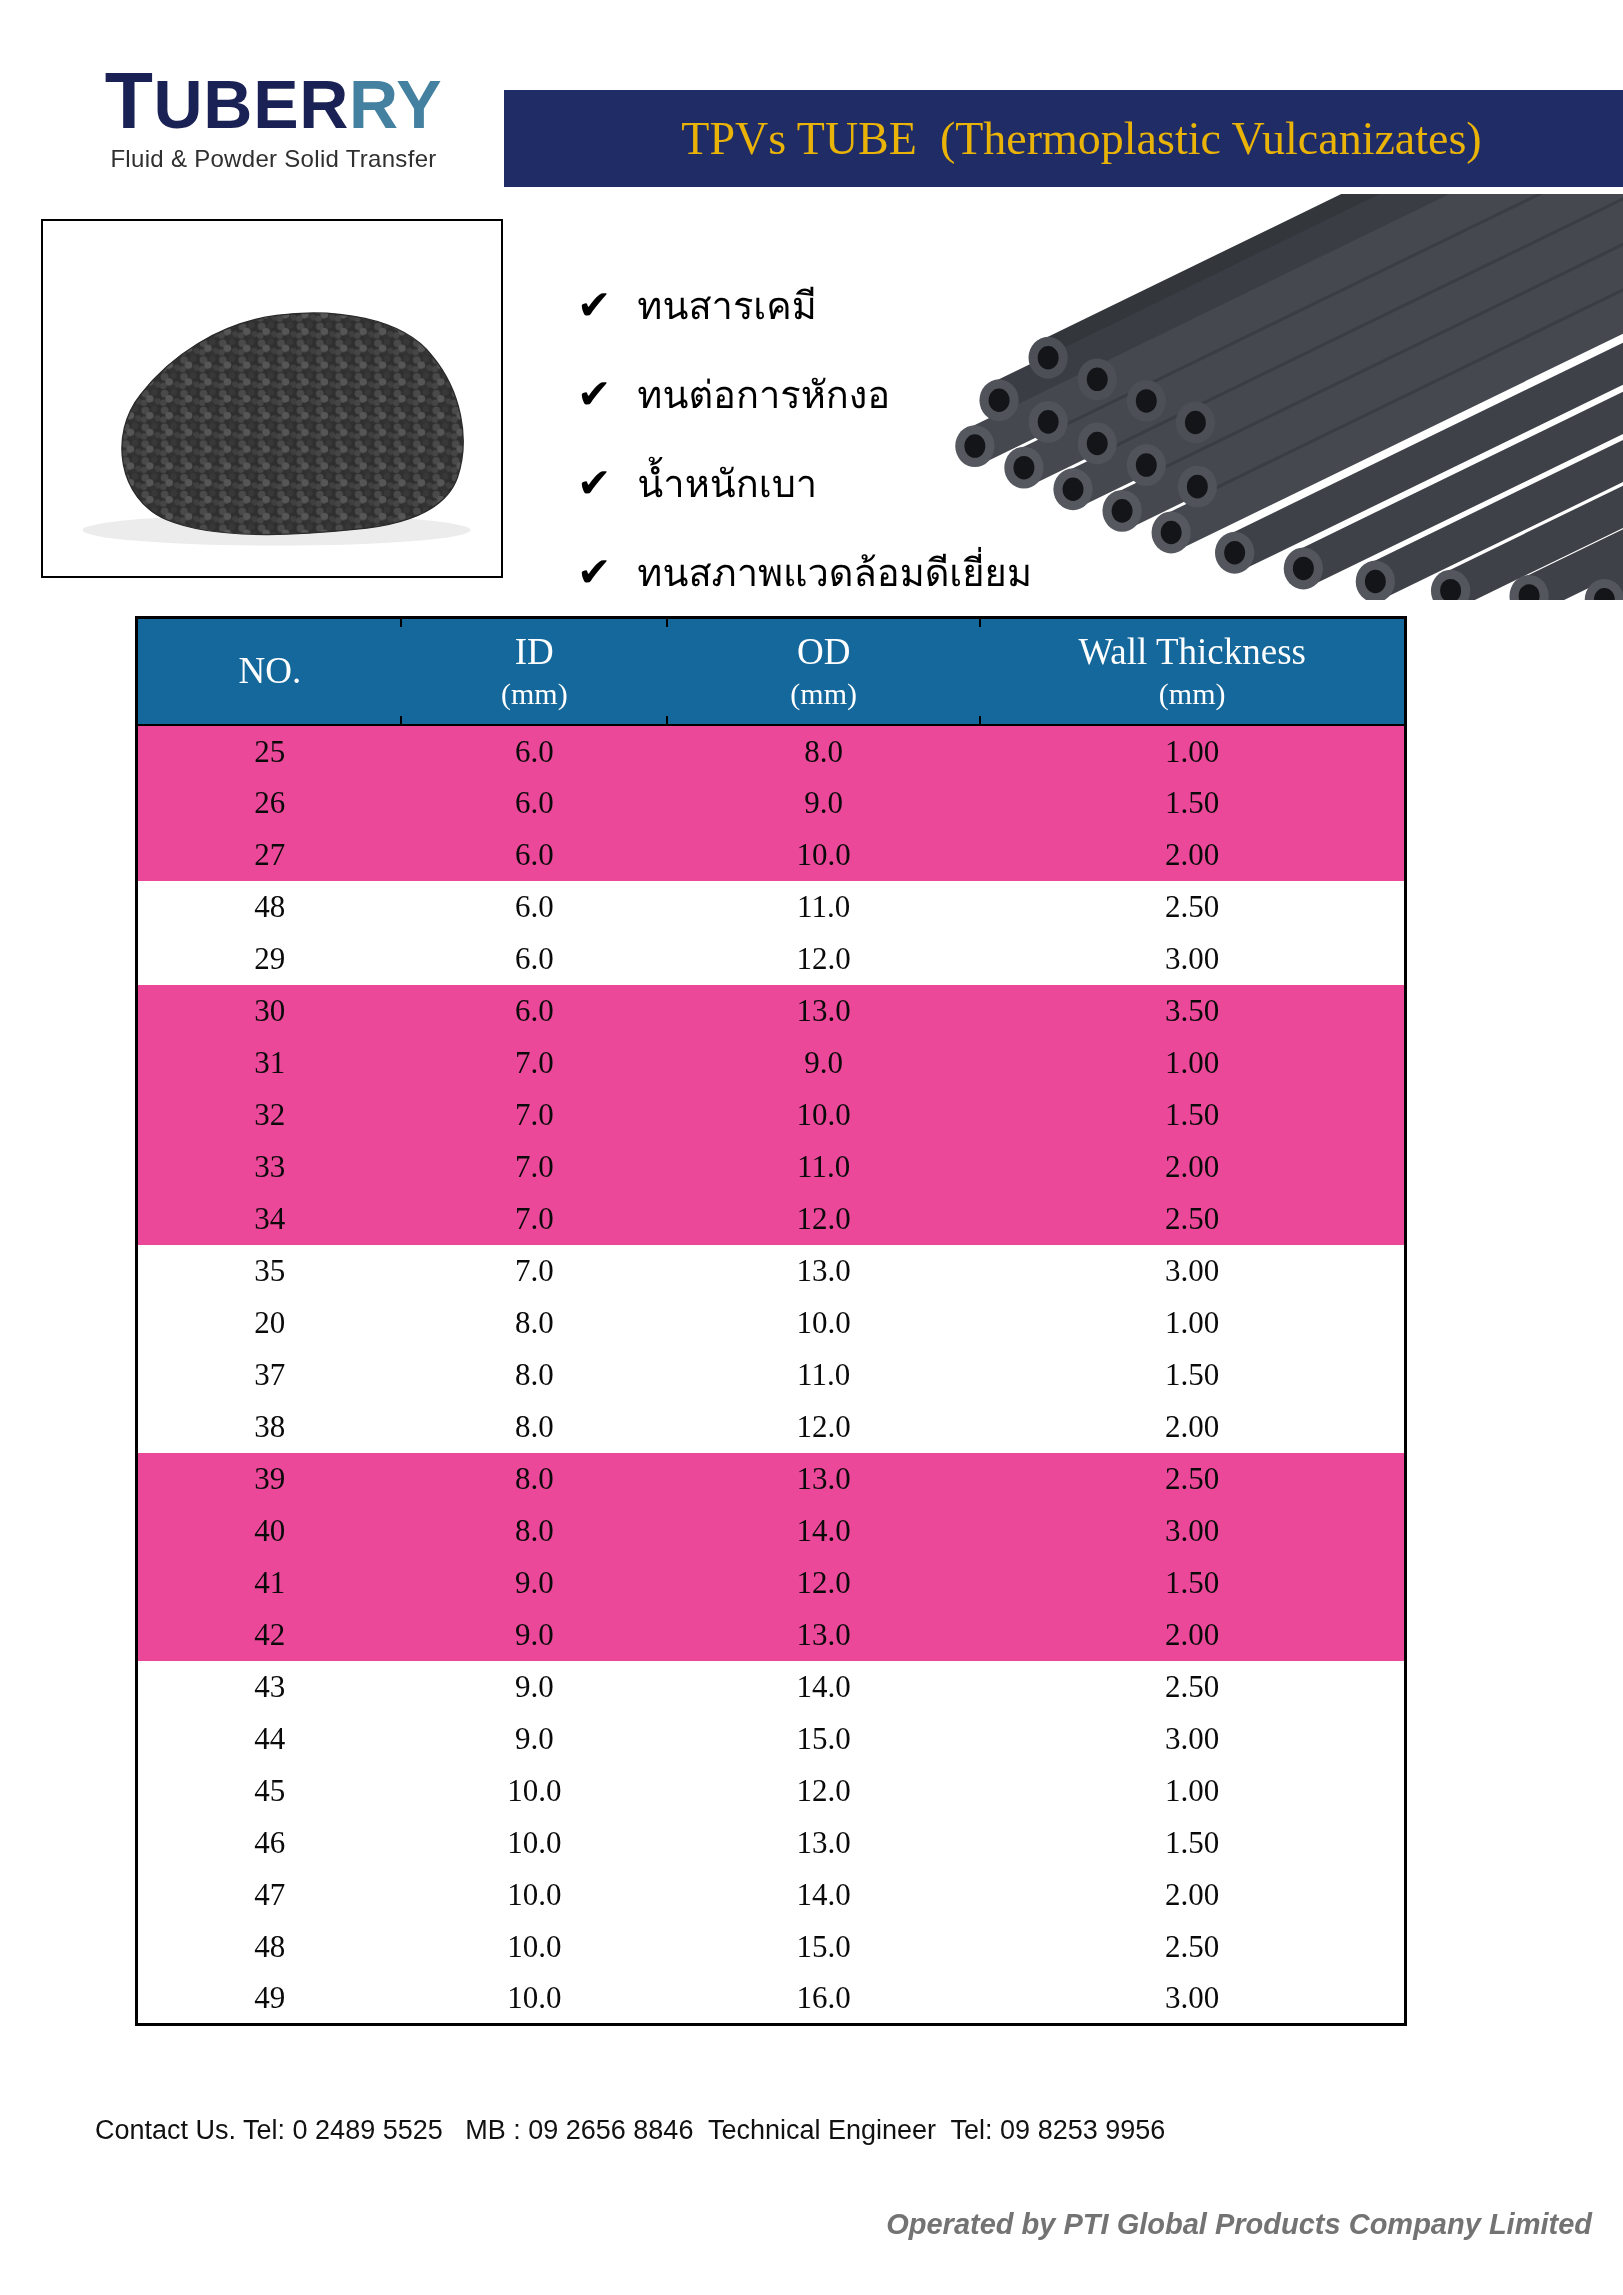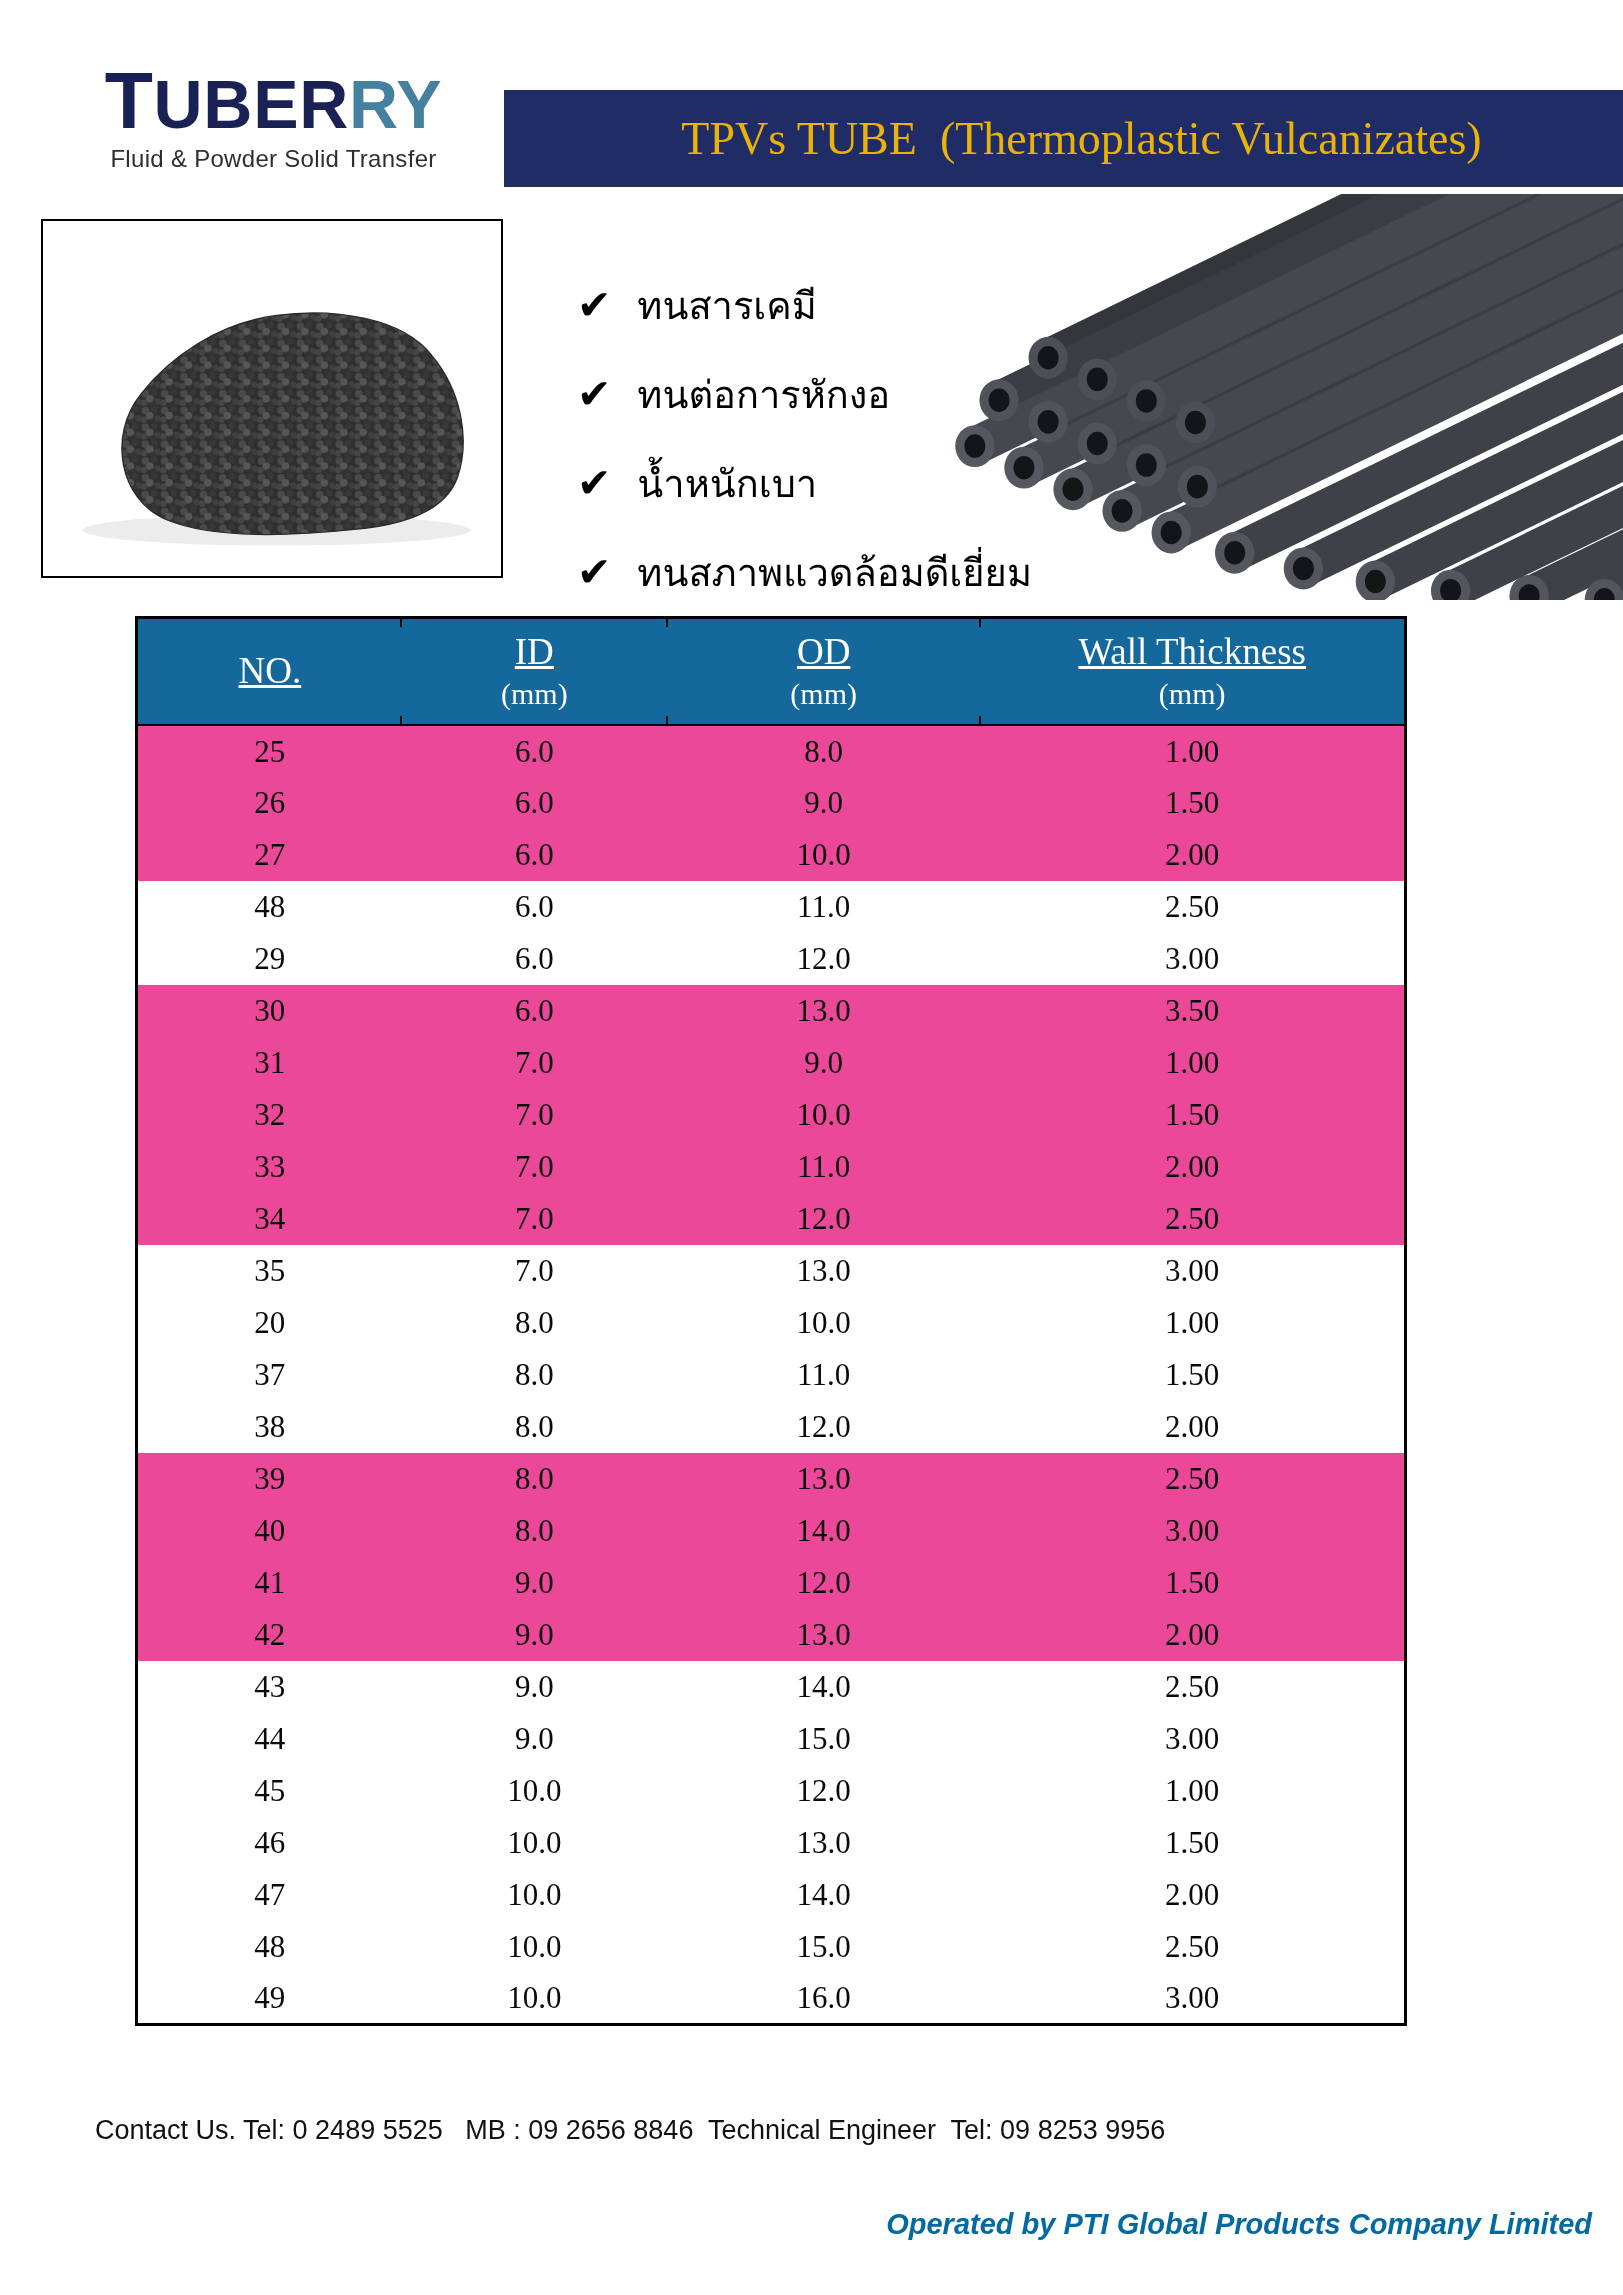--- a/index.html
+++ b/index.html
@@ -106,21 +106,21 @@
   .spec-table thead th + th::before,
   .spec-table thead th + th::after {
     content: "";
     position: absolute; left: -1.3px;
     width: 2px; height: 7.9px;
     background: #000;
   }
   .spec-table thead th + th::before { top: 0; }
   .spec-table thead th + th::after { bottom: 0; }
   .th-inner { display: flex; flex-direction: column; justify-content: center; height: 100%; }
-  .th-label { font-size: 37px; line-height: 1.1; text-decoration: underline; }
+  .th-label { font-size: 37px; line-height: 1.1; }
   .th-unit  { font-size: 30px; line-height: 1.1; margin-top: 4px; text-align: center; }
   .th-unit:empty { display: none; }
   .col-no   { width: 20.9%; }
   .col-id   { width: 20.9%; }
   .col-od   { width: 24.7%; }
   .col-wall { width: 33.5%; }
 
   .spec-table tbody td {
     height: 52px;
     text-align: center;
@@ -149,21 +149,21 @@
     cursor: pointer;
     white-space: pre;
   }
   .operated {
     position: absolute;
     right: 32px; top: 2208px;
     font-family: "Liberation Sans", sans-serif;
     font-style: italic;
     font-weight: bold;
     font-size: 29px;
-    color: #0369a1;
+    color: #737373;
   }
 </style>
 </head>
 <body>
 
 <div class="page">
 
   <div class="logo">
     <div class="logo-text"><span class="logo-t">T</span><span>UBER</span><span class="logo-teal">RY</span></div>
     <div class="logo-tagline">Fluid &amp; Powder Solid Transfer</div>

